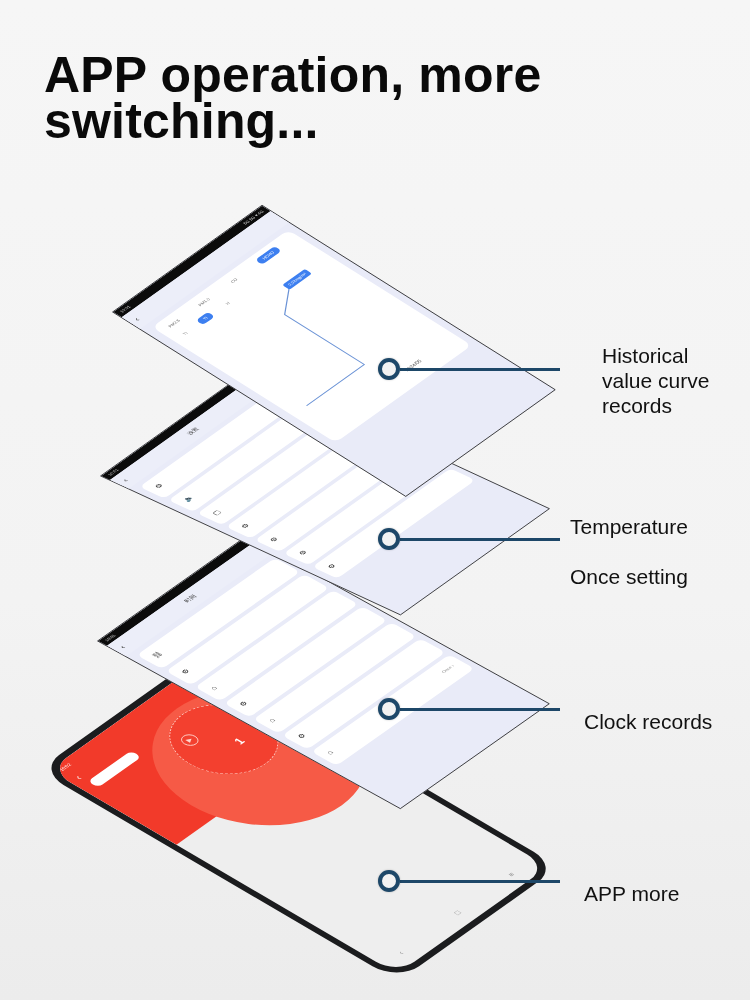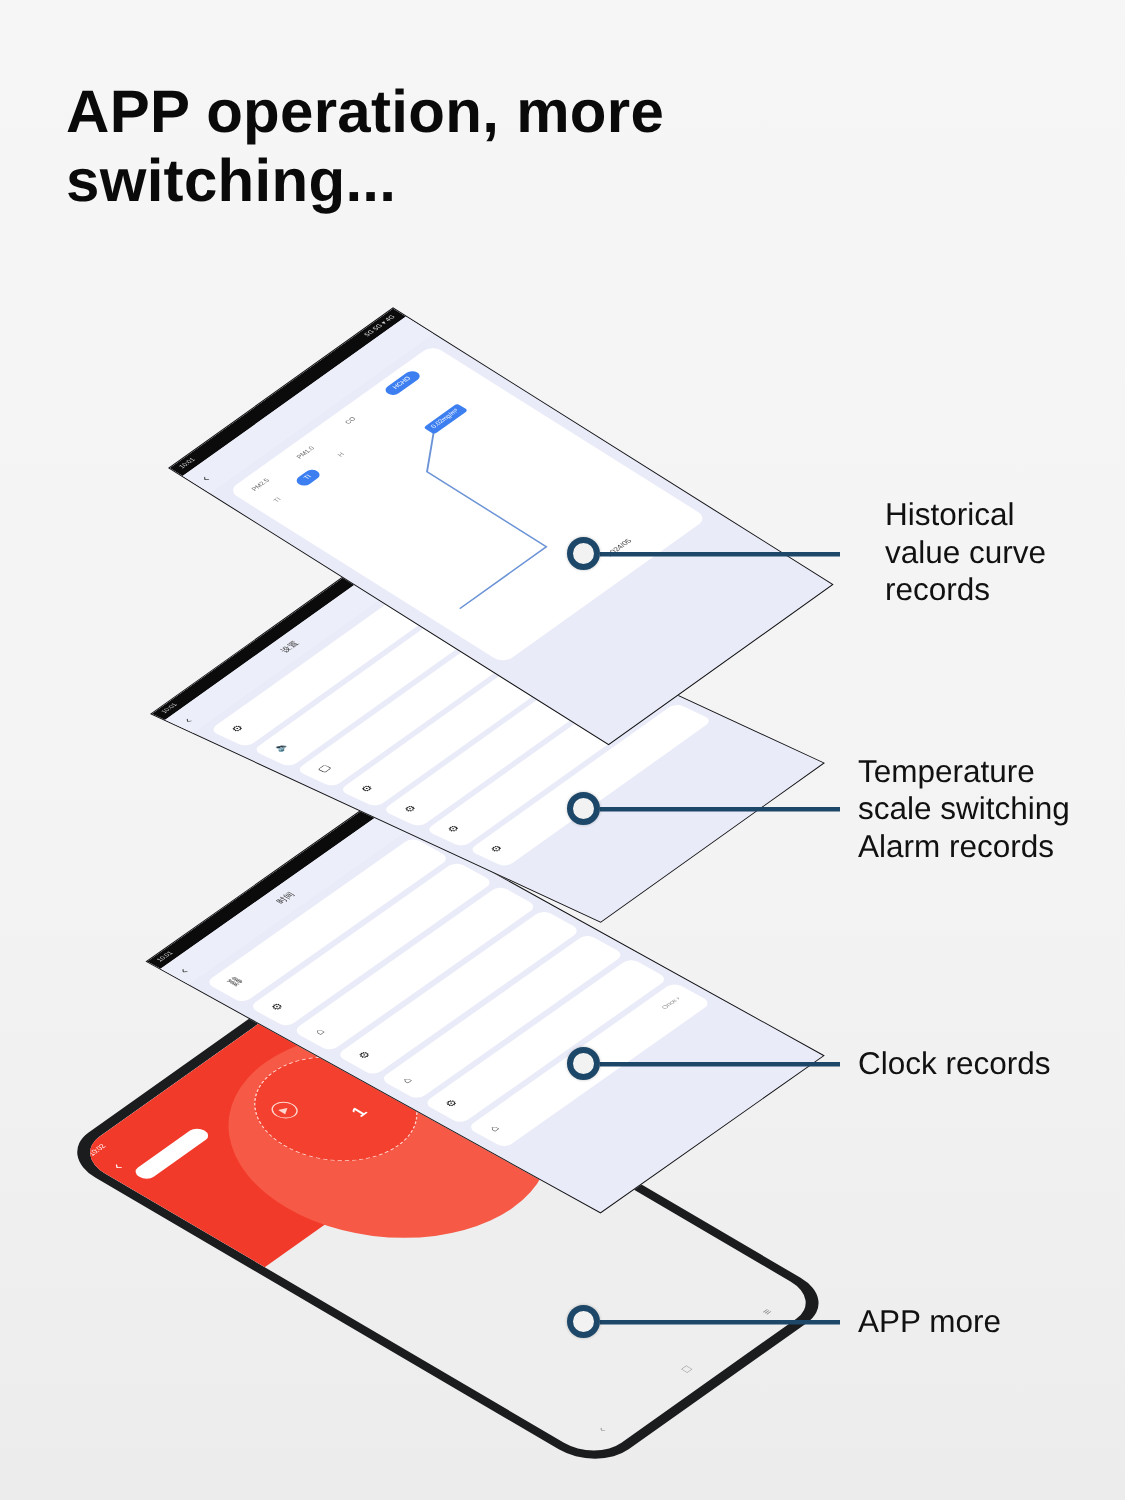--- a/index.html
+++ b/index.html
@@ -1,19 +1,19 @@
 <!DOCTYPE html>
 <html><head>
 <meta charset="utf-8">
 <style>
   html,body{margin:0;padding:0;}
   body{width:750px;height:1000px;position:relative;overflow:hidden;
     background:linear-gradient(180deg,#f6f6f6 0%,#f3f3f3 60%,#ececec 100%);
     font-family:"Liberation Sans",sans-serif;}
-  .headline{position:absolute;left:44px;top:52px;margin:0;font-size:40px;line-height:46px;font-weight:bold;color:#0a0a0a;letter-spacing:0.2px;}
+  .headline{position:absolute;left:44px;top:52px;margin:0;font-size:50px;line-height:46px;font-weight:bold;color:#0a0a0a;letter-spacing:0.2px;}
   .layer{position:absolute;left:0;top:0;width:750px;height:1000px;}
   
   .card{position:absolute;left:0;top:0;width:260px;height:480px;transform-origin:0 0;
     background:#e9ebf8;border:1.6px solid #111;box-sizing:border-box;overflow:hidden;}
   .statusbar{position:absolute;left:0;top:0;width:100%;height:14px;background:#0b0b0b;color:#ddd;font-size:6px;line-height:14px;}
   .statusbar .time{position:absolute;left:6px;}
   .statusbar .icons{position:absolute;right:6px;}
   .navbar{position:absolute;left:0;top:14px;width:100%;height:30px;background:#eceef9;}
   .back{position:absolute;left:8px;top:8px;font-size:12px;color:#444;}
   .navtitle{position:absolute;left:0;right:0;top:9px;text-align:center;font-size:8px;color:#333;}
@@ -22,21 +22,21 @@
   .tab{position:absolute;top:4px;}
   .pill{position:absolute;background:#3d7ff0;color:#fff;border-radius:9px;font-size:6px;padding:3px 8px;}
   .chart{position:absolute;left:14px;top:60px;width:210px;height:180px;}
   .tooltip{position:absolute;background:#3d7ff0;color:#fff;font-size:6px;padding:3px 5px;border-radius:3px;}
   .row{position:absolute;left:10px;width:240px;height:40px;background:#fff;border-radius:8px;}
   .row .ic{position:absolute;left:10px;top:13px;width:10px;height:10px;font-size:10px;line-height:10px;color:#222;}
   .row .val{position:absolute;right:12px;top:14px;font-size:6px;color:#888;}
   
   .callout-dot{position:absolute;width:22px;height:22px;border-radius:50%;border:4px solid #1d4768;background:#f2f2f2;box-sizing:border-box;box-shadow:0 0 2px rgba(0,0,0,0.25);}
   .callout-line{position:absolute;height:3px;background:#1d4768;}
-  .callout-text{position:absolute;font-size:21px;line-height:25px;color:#111;margin:0;}
+  .callout-text{position:absolute;font-size:21px;line-height:25px;color:#111;margin:12px;}
   
   .phone{position:absolute;left:0;top:0;width:260px;height:480px;transform-origin:0 0;
     background:#1b1c1e;border-radius:34px;}
   .phone-screen{position:absolute;left:8px;top:8px;right:8px;bottom:8px;border-radius:28px;background:#eeeeee;overflow:hidden;}
   .alarm-red{position:absolute;left:0;top:0;width:100%;height:170px;background:#f23a2a;}
   .alarm-big{position:absolute;left:60px;top:30px;width:220px;height:220px;border-radius:50%;background:#f65a46;}
   .alarm-ring{position:absolute;left:110px;top:40px;width:110px;height:110px;border-radius:50%;border:1px dashed #ffd0c8;background:#f3402f;}
   .searchbar{position:absolute;left:14px;top:40px;width:70px;height:14px;background:#fff;border-radius:7px;}
   .sysnav{position:absolute;font-size:9px;color:#888;}
 </style>
@@ -172,24 +172,24 @@
 <div class="callout-line" style="left:400px;top:368px;width:160px;"></div>
 <div class="callout-dot" style="left:378px;top:358px;"></div>
 <p class="callout-text" style="left:590px;top:331px;">
   <span>Historical</span><br>
   <span>value curve</span><br>
   <span>records</span>
 </p>
 
 <div class="callout-line" style="left:400px;top:538px;width:160px;"></div>
 <div class="callout-dot" style="left:378px;top:528px;"></div>
-<p class="callout-text" style="left:572px;top:502px;">
+<p class="callout-text" style="left:558px;top:502px;">
   <span>Temperature</span><br>
-  <span>scale switching</span><br>
-  <span>Alarm records</span>
+  <br>
+  <span>Once setting</span>
 </p>
 
 <div class="callout-line" style="left:400px;top:708px;width:160px;"></div>
 <div class="callout-dot" style="left:378px;top:698px;"></div>
 <p class="callout-text" style="left:572px;top:697px;">
   <span>Clock records</span>
 </p>
 
 <div class="callout-line" style="left:400px;top:880px;width:160px;"></div>
 <div class="callout-dot" style="left:378px;top:870px;"></div>

